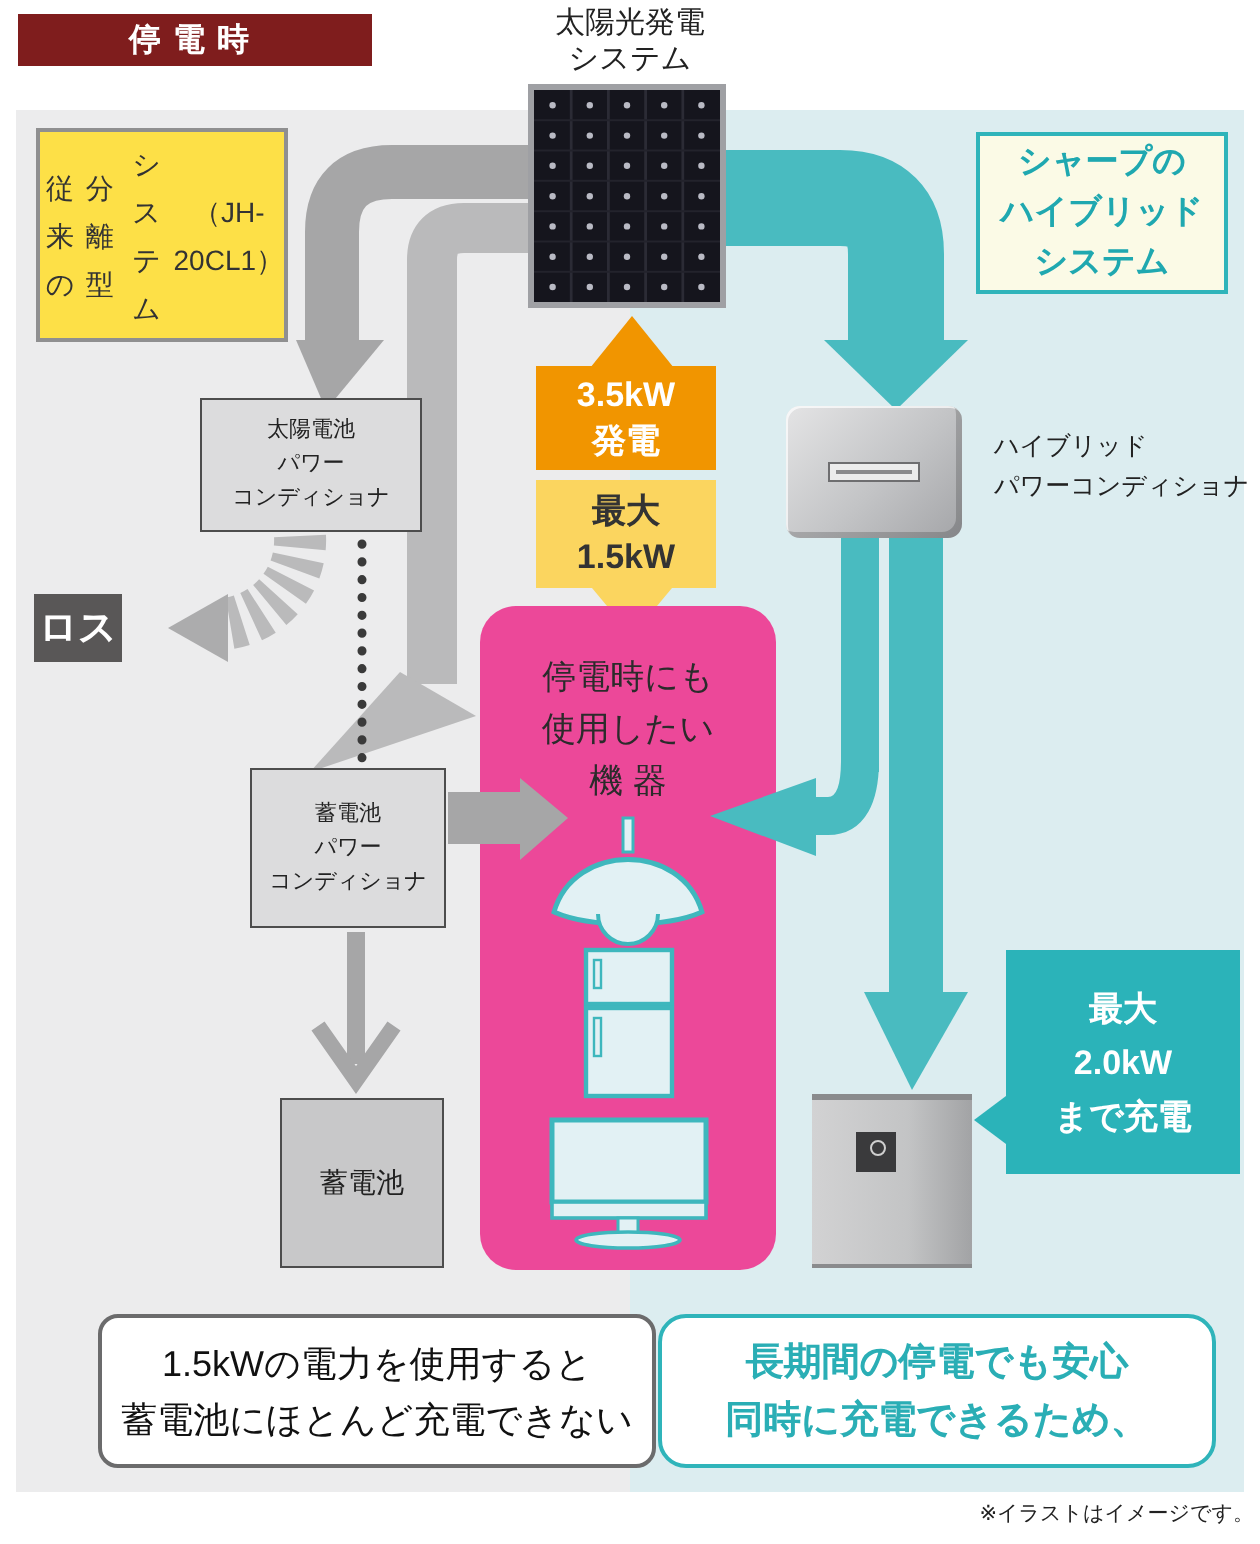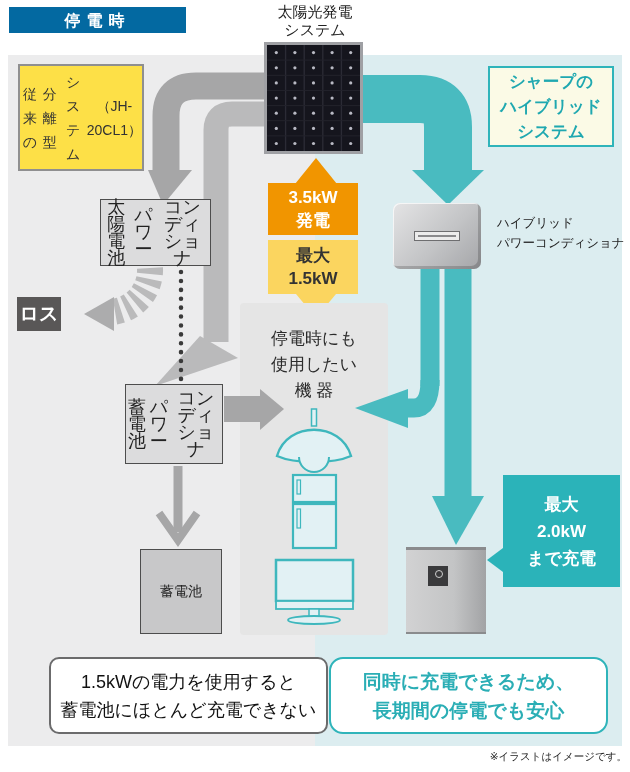--- a/index.html
+++ b/index.html
@@ -6,49 +6,49 @@
   body{font-family:"Liberation Sans","DejaVu Sans",sans-serif;-webkit-font-smoothing:antialiased;}
   .canvas{position:relative;width:630px;height:772px;background:#fff;overflow:hidden;}
   .abs{position:absolute;}
   
   .panel-left{left:8px;top:55px;width:307px;height:691px;background:#ECECED;z-index:0;}
   .panel-right{left:315px;top:55px;width:307px;height:691px;background:#DCEDF0;z-index:0;}
   svg.layer{left:0;top:0;z-index:1;pointer-events:none;}
   svg.layer-over{left:0;top:0;z-index:3;pointer-events:none;}
   .z2{z-index:2;}
   
-  .hdr{left:9px;top:7px;width:177px;height:26px;background:#0369a1;color:#fff;
+  .hdr{left:9px;top:7px;width:177px;height:26px;background:#7f1d1d;color:#fff;
        font-size:16px;font-weight:bold;letter-spacing:6px;text-align:center;line-height:27px;}
   .solar-label{left:245px;top:3px;width:140px;text-align:center;font-size:15px;line-height:18px;color:#222;}
   
   .wbox{background:#fde047;border:2px solid #8F8F90;color:#333;display:flex;flex-direction:row;
         align-items:center;justify-content:center;text-align:center;}
-  .gbox{background:#DCDCDD;border:1.5px solid #4D4D4D;color:#222;display:flex;
-        align-items:center;justify-content:center;text-align:center;font-size:18px;line-height:17px;}
+  .gbox{background:#DCDCDD;border:1.5px solid #4D4D4D;color:#222;display:flex;flex-direction:column;
+        align-items:center;justify-content:center;text-align:center;font-size:11px;line-height:17px;}
   .legacy-sys{left:18px;top:64px;width:122px;height:103px;font-size:14px;line-height:24px;}
   .sharp-sys{left:488px;top:66px;width:126px;height:81px;background:#FBFAE6;border:2.5px solid #2FB4BA;
              color:#1FA8B0;font-weight:bold;font-size:16.5px;line-height:25px;display:flex;flex-direction:column;
              align-items:center;justify-content:center;text-align:center;box-sizing:border-box;}
   .pv-cond{left:100px;top:199px;width:111px;height:67px;box-sizing:border-box;}
   .st-cond{left:125px;top:384px;width:98px;height:80px;box-sizing:border-box;}
   .loss{left:17px;top:297px;width:44px;height:34px;background:#595757;color:#fff;font-weight:bold;
         font-size:19px;display:flex;align-items:center;justify-content:center;}
   .battery-box{left:140px;top:549px;width:82px;height:85px;background:#C8C8C9;border:1.5px solid #4D4D4D;
         color:#222;font-size:14px;display:flex;align-items:center;justify-content:center;box-sizing:border-box;}
   
   .gen-badge{left:268px;top:183px;width:90px;height:52px;background:#F19500;color:#fff;font-weight:bold;
         font-size:17px;line-height:23px;display:flex;flex-direction:column;align-items:center;justify-content:center;text-align:center;}
   .tri-up{left:295px;top:158px;width:0;height:0;border-left:21px solid transparent;
         border-right:21px solid transparent;border-bottom:26px solid #F19500;}
   .max-badge{left:268px;top:240px;width:90px;height:54px;background:#FBD55F;color:#333;font-weight:bold;
         font-size:17px;line-height:23px;display:flex;flex-direction:column;align-items:center;justify-content:center;text-align:center;}
   .tri-down{left:296px;top:294px;width:0;height:0;border-left:20px solid transparent;
         border-right:20px solid transparent;border-top:24px solid #FBD55F;}
   
-  .appliance{left:240px;top:303px;width:148px;height:332px;background:#e5e5e5;border-radius:4px;}
+  .appliance{left:240px;top:303px;width:148px;height:332px;background:#ec4899;border-radius:18px;}
   .appliance .title{position:absolute;left:0;top:23px;width:148px;text-align:center;
         font-size:17px;line-height:26px;color:#2b2b2b;}
   
   .cond-dev{left:393px;top:203px;width:88px;height:66px;border-radius:7px;
         background:linear-gradient(135deg,#E4E4E5 0%,#C3C4C6 55%,#A4A5A8 100%);
         box-shadow:inset -3px -3px 0 rgba(0,0,0,.18), inset 1px 1px 0 rgba(255,255,255,.7);}
   .cond-dev .plate{position:absolute;left:21px;top:28px;width:46px;height:10px;background:#ECECEC;
         border:1px solid #6e6e70;box-sizing:border-box;}
   .cond-dev .plate::after{content:"";position:absolute;left:3px;top:3px;right:3px;height:2px;background:#8a8a8c;}
   .cond-label{left:497px;top:213px;font-size:12.5px;line-height:20px;color:#222;}
@@ -240,18 +240,18 @@
     <polygon points="260,389 260,430 284,409" fill="#A6A6A7"></polygon>
     <path d="M 430 380 Q 430 408 414 408 L 408 408" fill="none" stroke="#49BBC0" stroke-width="19"></path>
     <polygon points="408,389 408,428 355,408" fill="#49BBC0"></polygon>
   </svg>
 
   <div class="abs cap-left z2">
     <div>1.5kWの電力を使用すると</div>
     <div>蓄電池にほとんど充電できない</div>
   </div>
   <div class="abs cap-right z2">
+    <div>長期間の停電でも安心</div>
     <div>同時に充電できるため、</div>
-    <div>長期間の停電でも安心</div>
   </div>
 
   <div class="abs footnote z2">※イラストはイメージです。</div>
 </div>
 
 </body></html>

